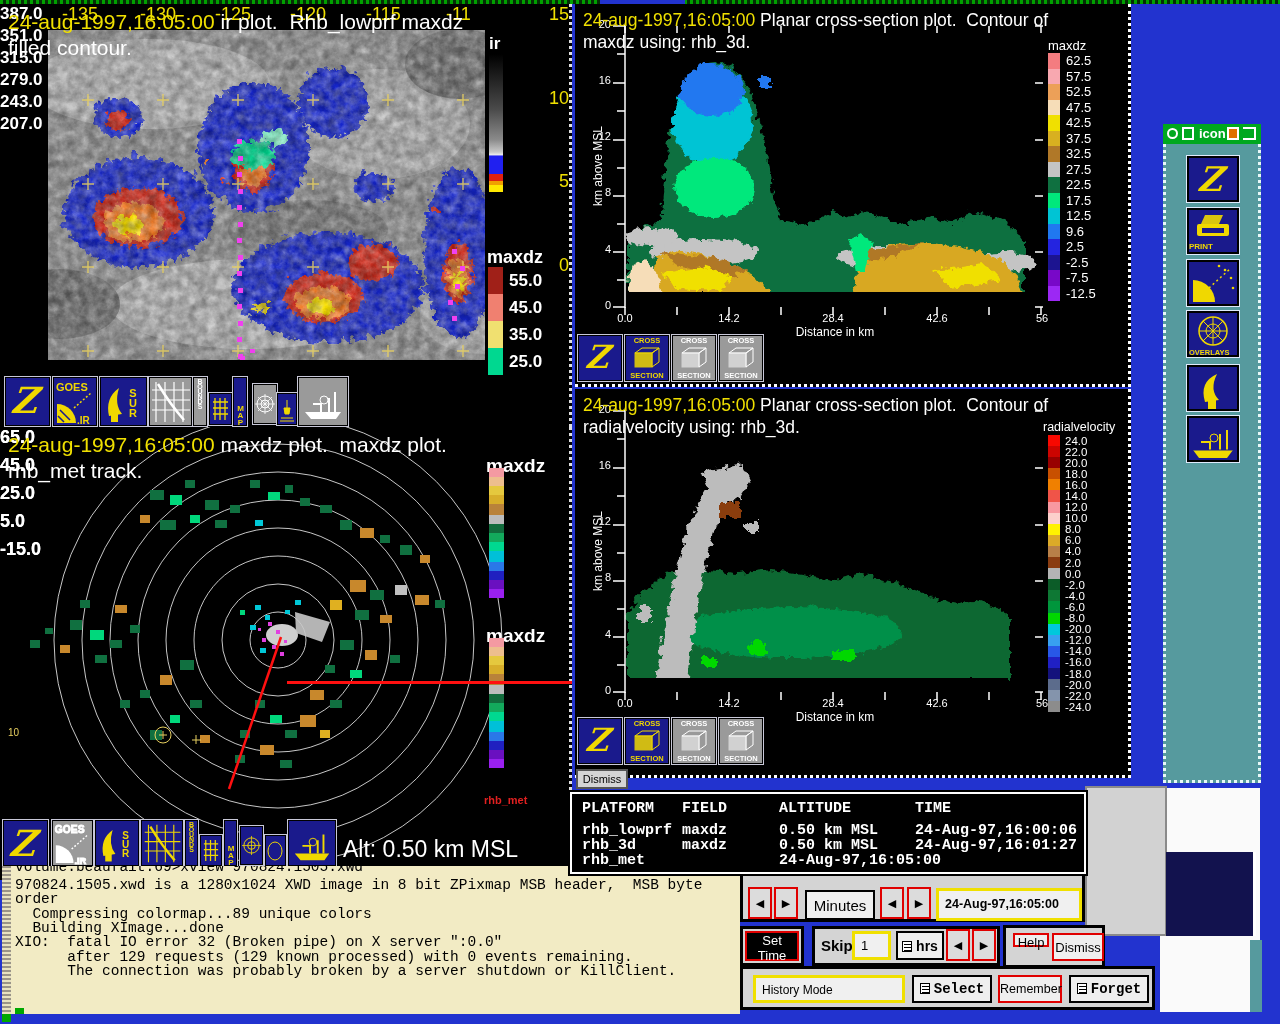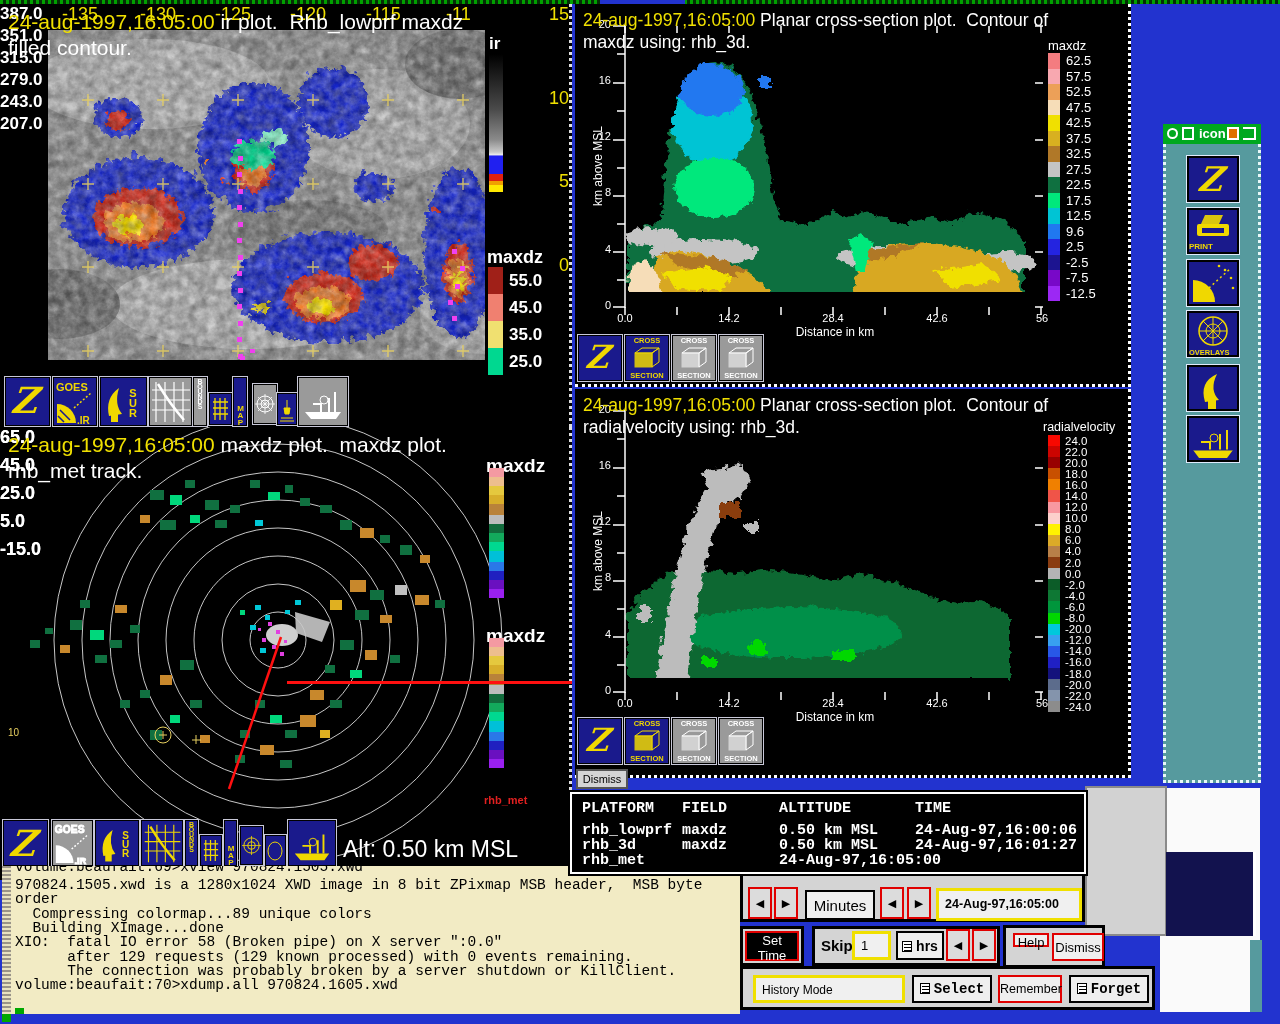--- a/index.html
+++ b/index.html
@@ -838,24 +838,23 @@
   </div>
 
   <div id="terminal">
     <div class="abs" style="left:0;top:0;width:9px;height:148px;background:repeating-linear-gradient(180deg,#9a9488 0 2px,#e8e2c0 2px 4px);"></div>
     <div class="abs" style="left:13px;top:-7px;white-space:pre;">volume:beaufait:69&gt;xview 970824.1505.xwd</div>
     <div class="abs" style="left:13px;top:12px;">
       <div class="tline">970824.1505.xwd is a 1280x1024 XWD image in 8 bit ZPixmap MSB header,  MSB byte</div>
         <div class="tline">order</div>
         <div class="tline">  Compressing colormap...89 unique colors</div>
         <div class="tline">  Building XImage...done</div>
-        <div class="tline">XIO:  fatal IO error 58 (Broken pipe) on X server ":0.0"</div>
+        <div class="tline">XIO:  fatal IO error 32 (Broken pipe) on X server ":0.0"</div>
         <div class="tline">      after 129 requests (129 known processed) with 0 events remaining.</div>
         <div class="tline">      The connection was probably broken by a server shutdown or KillClient.</div>
-        <div class="tline">volume:beaufait:70&gt;xdump.all 970824.1605.xwd</div>
     </div>
     <div class="abs" style="left:13px;top:142px;width:9px;height:13px;background:#00a800;"></div>
   </div>
   <div class="abs" style="left:2px;top:1014px;width:9px;height:8px;background:#00a800;"></div>
 
   <div class="abs" style="left:1085px;top:786px;width:82px;height:150px;background:#d2d2d2;border:2px solid #8a8a8a;z-index:2;"></div>
   <div class="abs" style="left:1160px;top:788px;width:100px;height:224px;background:#fafafa;z-index:1;"></div>
   <div class="abs" style="left:1166px;top:852px;width:90px;height:84px;background:#12124e;border-right:3px solid #fff;z-index:2;"></div>
   <div class="abs" style="left:1250px;top:940px;width:12px;height:72px;background:#569a9e;z-index:2;"></div>
 

